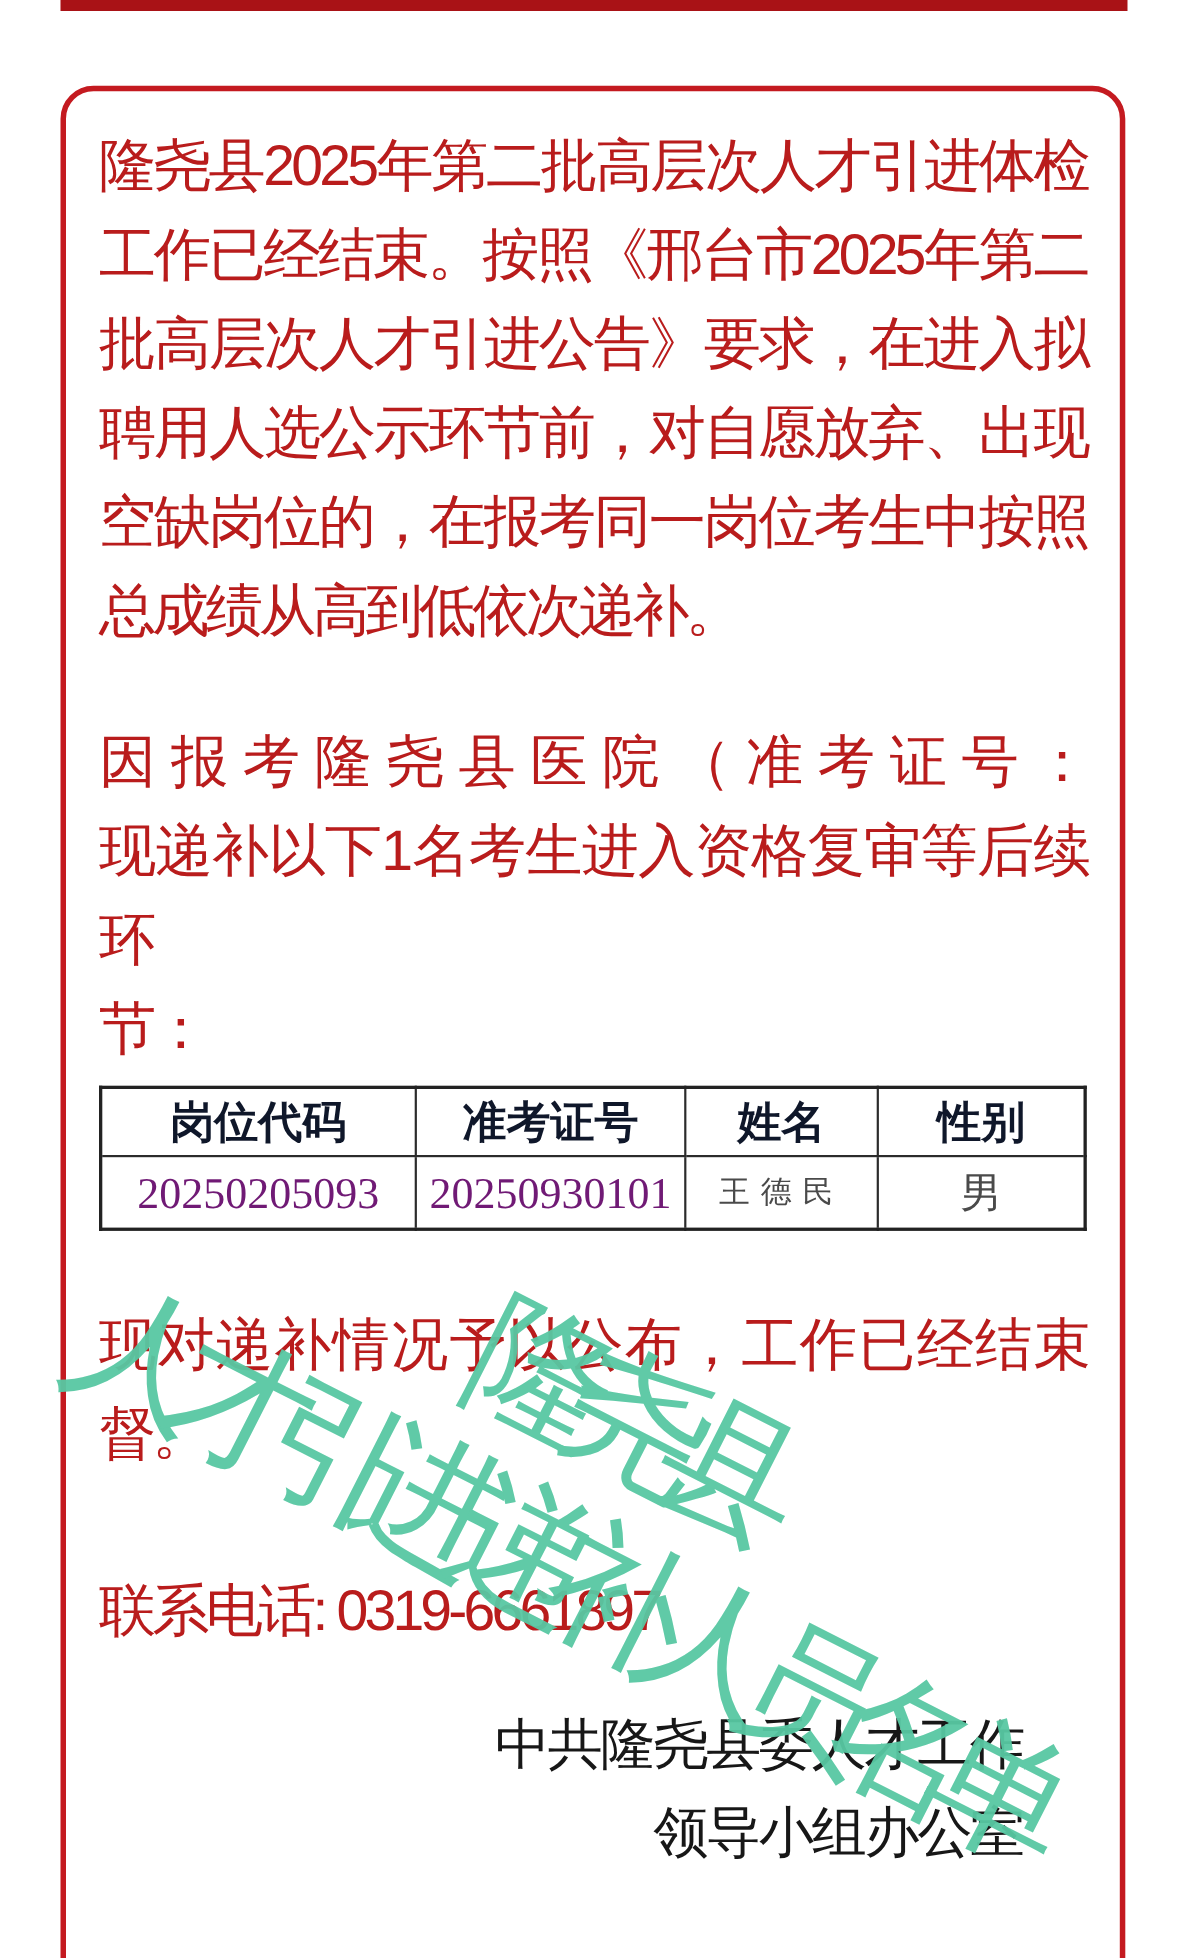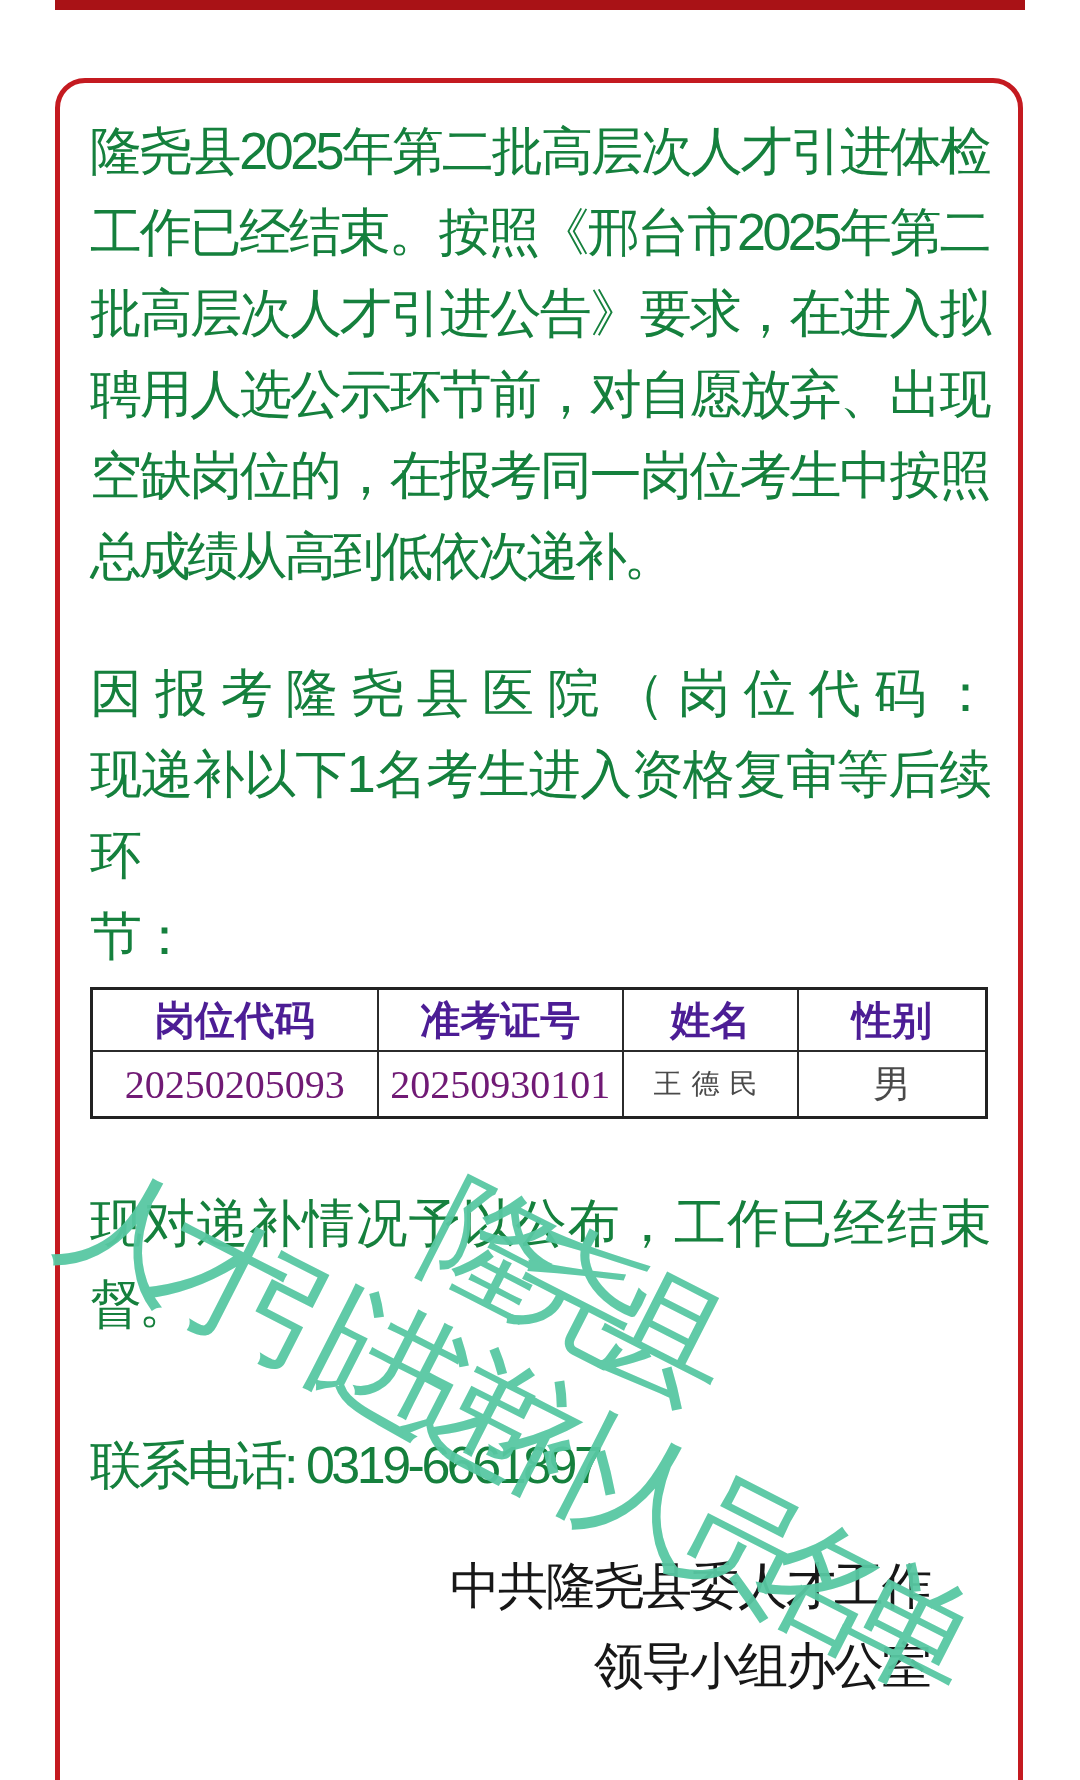--- a/index.html
+++ b/index.html
@@ -43,21 +43,21 @@
     position: relative;
     padding: 28px 30px 0 30px;
     color: #171717;
     z-index: 1;
   }
   .para {
     font-size: 52px;
     line-height: 81px;
     letter-spacing: -3.5px;
     font-weight: 500;
-    color: #15803d;
+    color: #b91c1c;
   }
   .para + .para { margin-top: 56px; }
   .bline { text-align: left; }
   .bline.jl { text-align: justify; text-align-last: justify; }
   .para-gap3 { margin-top: 64px !important; }
   .contact-para { margin-top: 80px !important; }
 
   table.roster {
     margin-top: 10px;
     width: 100%;
@@ -68,21 +68,21 @@
     border: 2px solid #2b2b2b;
     text-align: center;
     vertical-align: middle;
     padding: 0;
   }
   table.roster { border: 3px solid #222; }
   table.roster th {
     height: 60px;
     font-size: 40px;
     font-weight: 700;
-    color: #4c1d95;
+    color: #0f172a;
     letter-spacing: 0;
   }
   table.roster td { height: 64px; }
   td.num {
     font-family: "Liberation Serif", serif;
     font-size: 40px;
     color: #701a75;
   }
   td.name {
     font-size: 28px;
@@ -140,21 +140,21 @@
       <div id="paragraphs">
           <div class="para">
             <div class="bline jl">隆尧县2025年第二批高层次人才引进体检</div>
             <div class="bline jl">工作已经结束。按照《邢台市2025年第二</div>
             <div class="bline jl">批高层次人才引进公告》要求，在进入拟</div>
             <div class="bline jl">聘用人选公示环节前，对自愿放弃、出现</div>
             <div class="bline jl">空缺岗位的，在报考同一岗位考生中按照</div>
             <div class="bline">总成绩从高到低依次递补。</div>
           </div>
           <div class="para">
-            <div class="bline jl">因报考隆尧县医院（岗位代码：</div>
+            <div class="bline jl">因报考隆尧县医院（准考证号：</div>
             <div class="bline jl">现递补以下1名考生进入资格复审等后续环</div>
             <div class="bline">节：</div>
           </div>
         </div>
 
       <table class="roster">
         <thead>
           <tr id="roster-head">
               <th class="col1">岗位代码</th>
               <th class="col2">准考证号</th>

